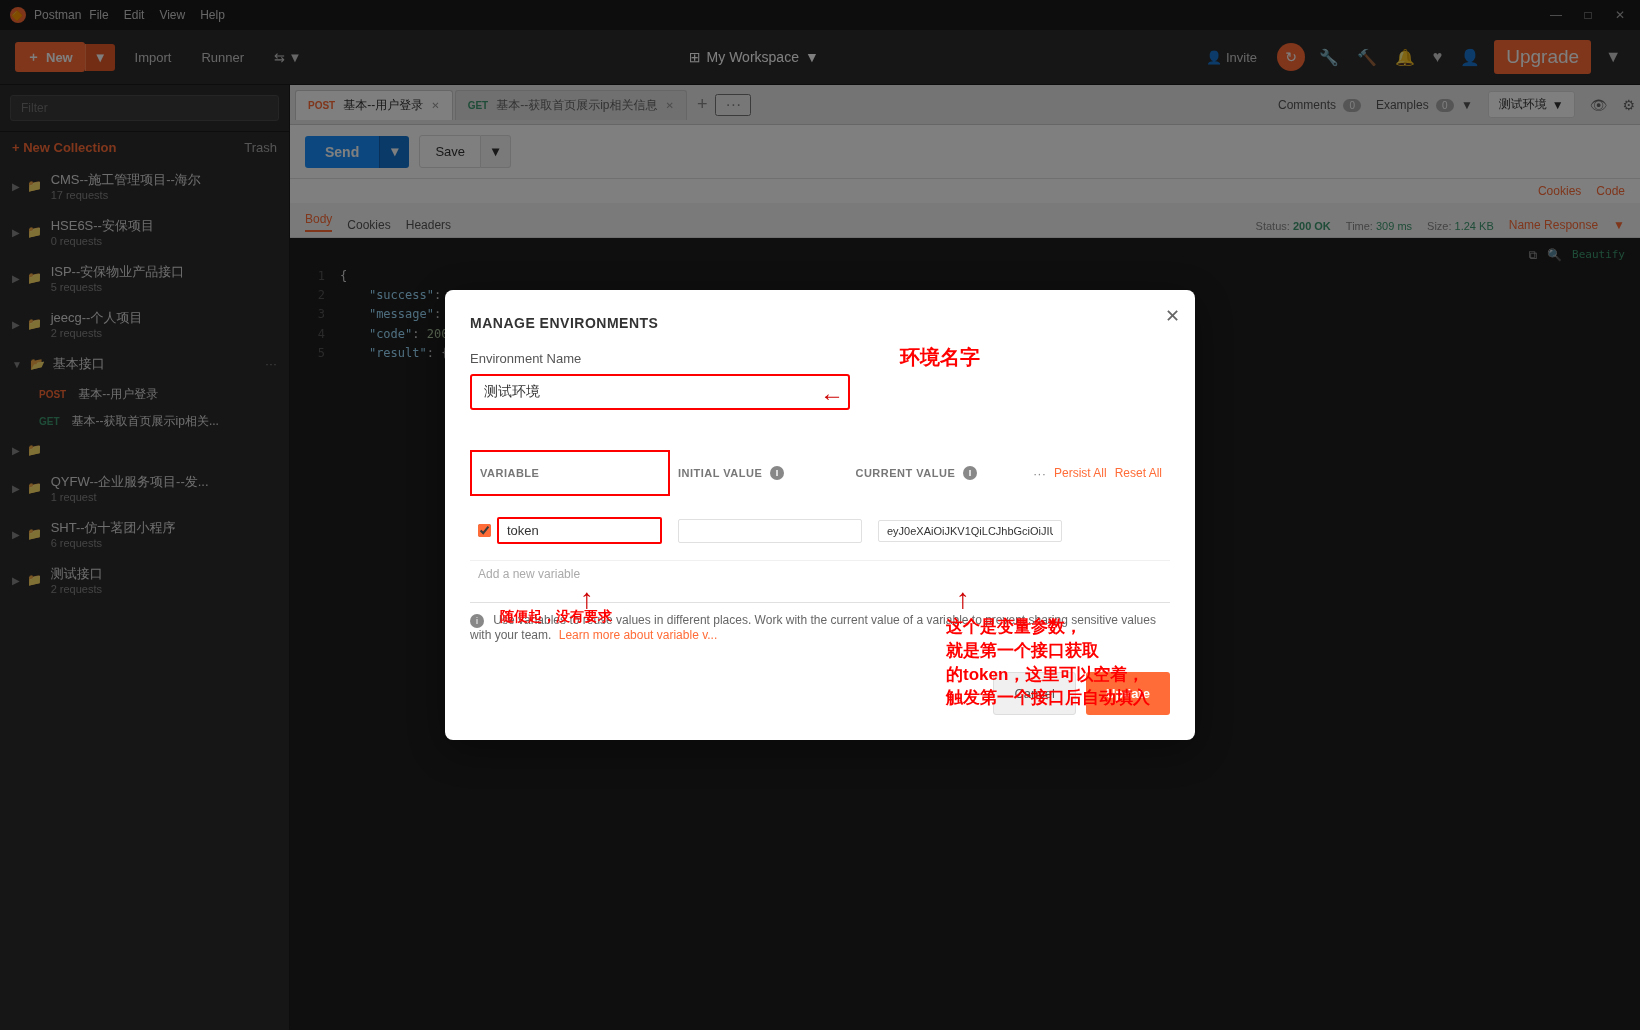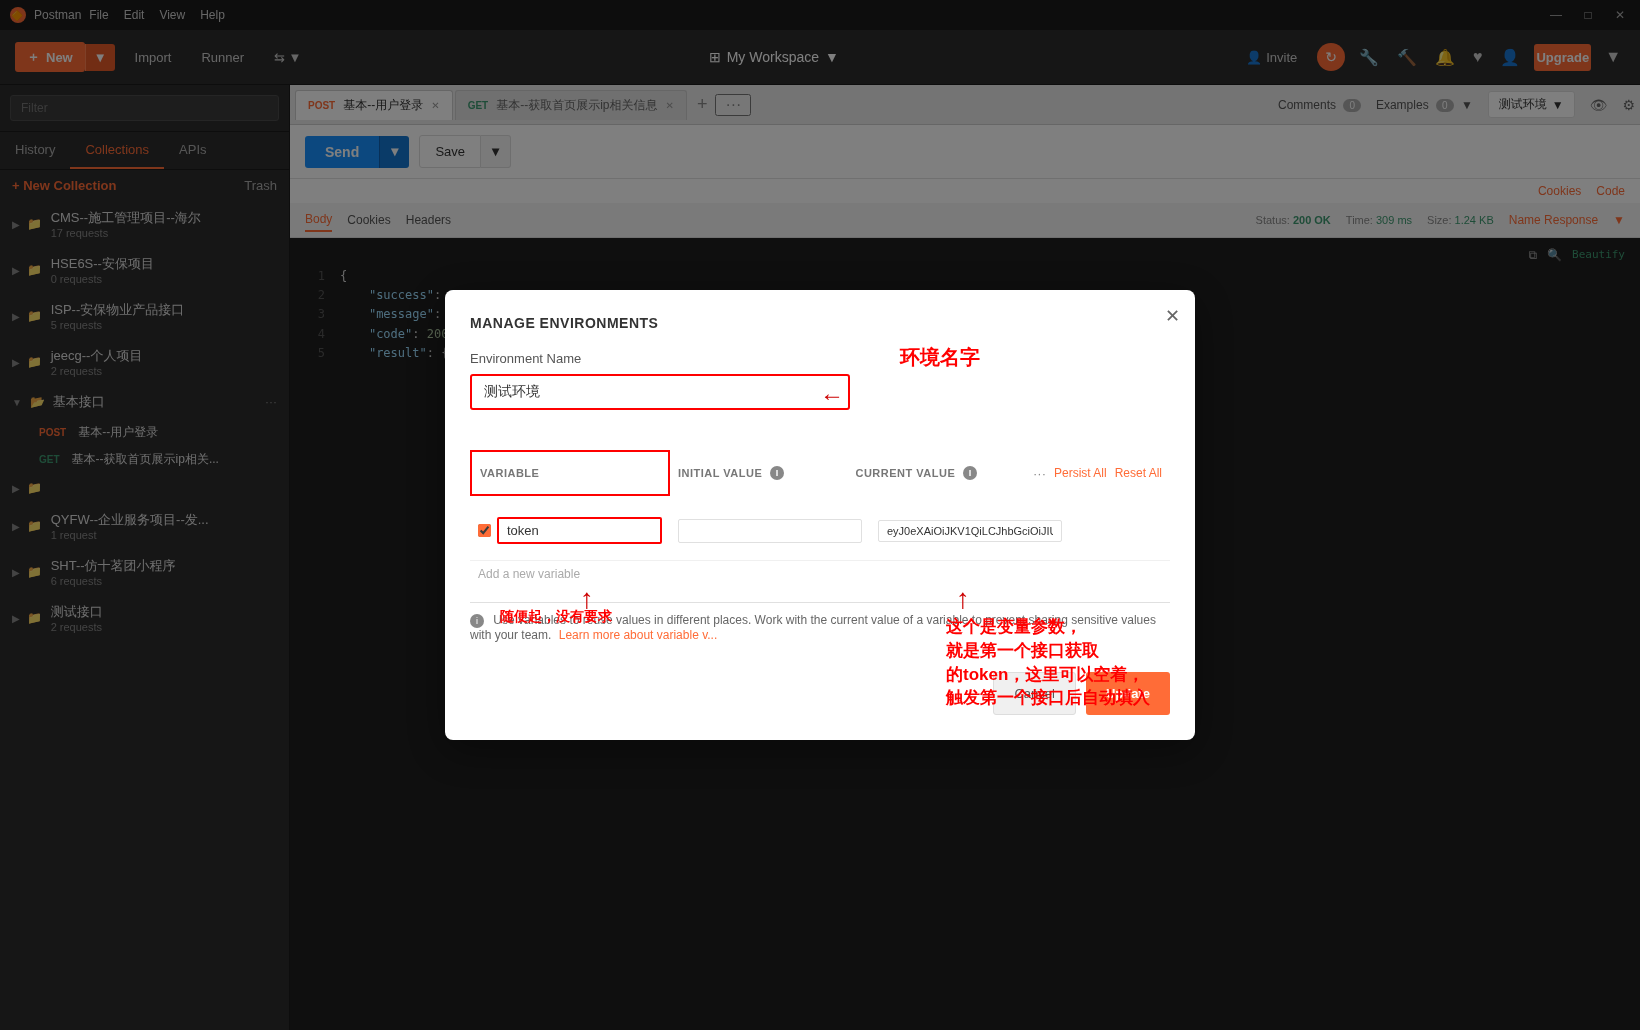--- a/index.html
+++ b/index.html
@@ -18,21 +18,21 @@
     
     .toolbar { height: 55px; background: #2c2c2c; display: flex; align-items: center; padding: 0 15px; gap: 10px; border-bottom: 1px solid #1a1a1a; }
     .btn-new { background: #ff6c37; color: #fff; border: none; border-radius: 3px; padding: 6px 12px; cursor: pointer; display: flex; align-items: center; gap: 6px; font-size: 13px; font-weight: 600; }
     .btn-new-arrow { background: #e55a28; border-left: 1px solid #ff8050; padding: 6px 8px; border-radius: 0 3px 3px 0; cursor: pointer; }
     .toolbar-btn { background: transparent; color: #ccc; border: none; cursor: pointer; padding: 6px 10px; font-size: 13px; }
     .toolbar-center { flex: 1; display: flex; justify-content: center; }
     .workspace-btn { background: transparent; color: #fff; border: none; cursor: pointer; font-size: 14px; display: flex; align-items: center; gap: 6px; }
     .toolbar-right { display: flex; align-items: center; gap: 10px; margin-left: auto; }
     .toolbar-icon { width: 28px; height: 28px; border-radius: 50%; background: #ff6c37; display: flex; align-items: center; justify-content: center; cursor: pointer; font-size: 14px; color: #fff; }
     .toolbar-icon-sm { color: #ccc; font-size: 16px; cursor: pointer; padding: 4px; }
-    .btn-upgrade { background: #ff6c37; color: #fff; border: none; border-radius: 3px; padding: 6px 2px; cursor: pointer; font-size: 13px; font-weight: bold; }
+    .btn-upgrade { background: #ff6c37; color: #fff; border: none; border-radius: 3px; padding: 6px 12px; cursor: pointer; font-size: 19px; }
 
     
     .main-layout { display: flex; height: calc(1030px - 85px); }
 
     
     .sidebar { width: 290px; background: #2d2d2d; border-right: 1px solid #1a1a1a; display: flex; flex-direction: column; }
     .sidebar-search { padding: 10px; border-bottom: 1px solid #1a1a1a; }
     .sidebar-search input { width: 100%; background: #3a3a3a; border: 1px solid #4a4a4a; border-radius: 3px; padding: 5px 10px; color: #ccc; font-size: 12px; }
     .sidebar-tabs { display: flex; border-bottom: 1px solid #1a1a1a; }
     .sidebar-tab { padding: 10px 15px; cursor: pointer; font-size: 13px; color: #aaa; }
@@ -156,25 +156,20 @@
     <span class="toolbar-icon-sm">▼</span>
   </div>
 </div>
 
 <div class="main-layout">
 
   <div class="sidebar">
     <div class="sidebar-search">
       <input type="text" placeholder="Filter" style="">
     </div>
-    <div class="sidebar-tabs">
-      <div class="sidebar-tab">History</div>
-      <div class="sidebar-tab active">Collections</div>
-      <div class="sidebar-tab">APIs</div>
-    </div>
     <div class="sidebar-header">
       <div class="sidebar-new-col">
         <span>+ New Collection</span>
       </div>
       <div class="sidebar-trash">Trash</div>
     </div>
     <div class="sidebar-list">
       <div class="sidebar-item">
         <span class="sidebar-item-arrow">▶</span>
         <span class="sidebar-item-icon">📁</span>
@@ -305,21 +300,21 @@
           <button class="save-arrow">▼</button>
         </div>
       </div>
 
       <div style="display:flex;justify-content:flex-end;padding:5px 15px;gap:15px;background:#fff;">
         <span style="color:#ff6c37;font-size:12px;cursor:pointer;">Cookies</span>
         <span style="color:#ff6c37;font-size:12px;cursor:pointer;">Code</span>
       </div>
 
       <div style="flex:1;background:#1e1e1e;overflow:auto;">
-        <div style="padding:5px 15px;background:#f5f5f5;display:flex;align-items:center;gap:15px;border-bottom:1px solid #ddd;">
+        <div style="padding:5px 15px;background:#f5f5f5;display:flex;align-items:flex-end;gap:15px;border-bottom:1px solid #ddd;">
           <span style="font-size:12px;color:#ff6c37;border-bottom:2px solid #ff6c37;padding:4px 0;">Body</span>
           <span style="font-size:12px;color:#555;">Cookies</span>
           <span style="font-size:12px;color:#555;">Headers</span>
           <div style="flex:1;"></div>
           <span style="font-size:11px;color:#888;">
             Status: <span style="color:#3d9970;font-weight:600;">200 OK</span>
           </span>
           <span style="font-size:11px;color:#888;">
             Time: <span style="color:#3d9970;">309 ms</span>
           </span>

